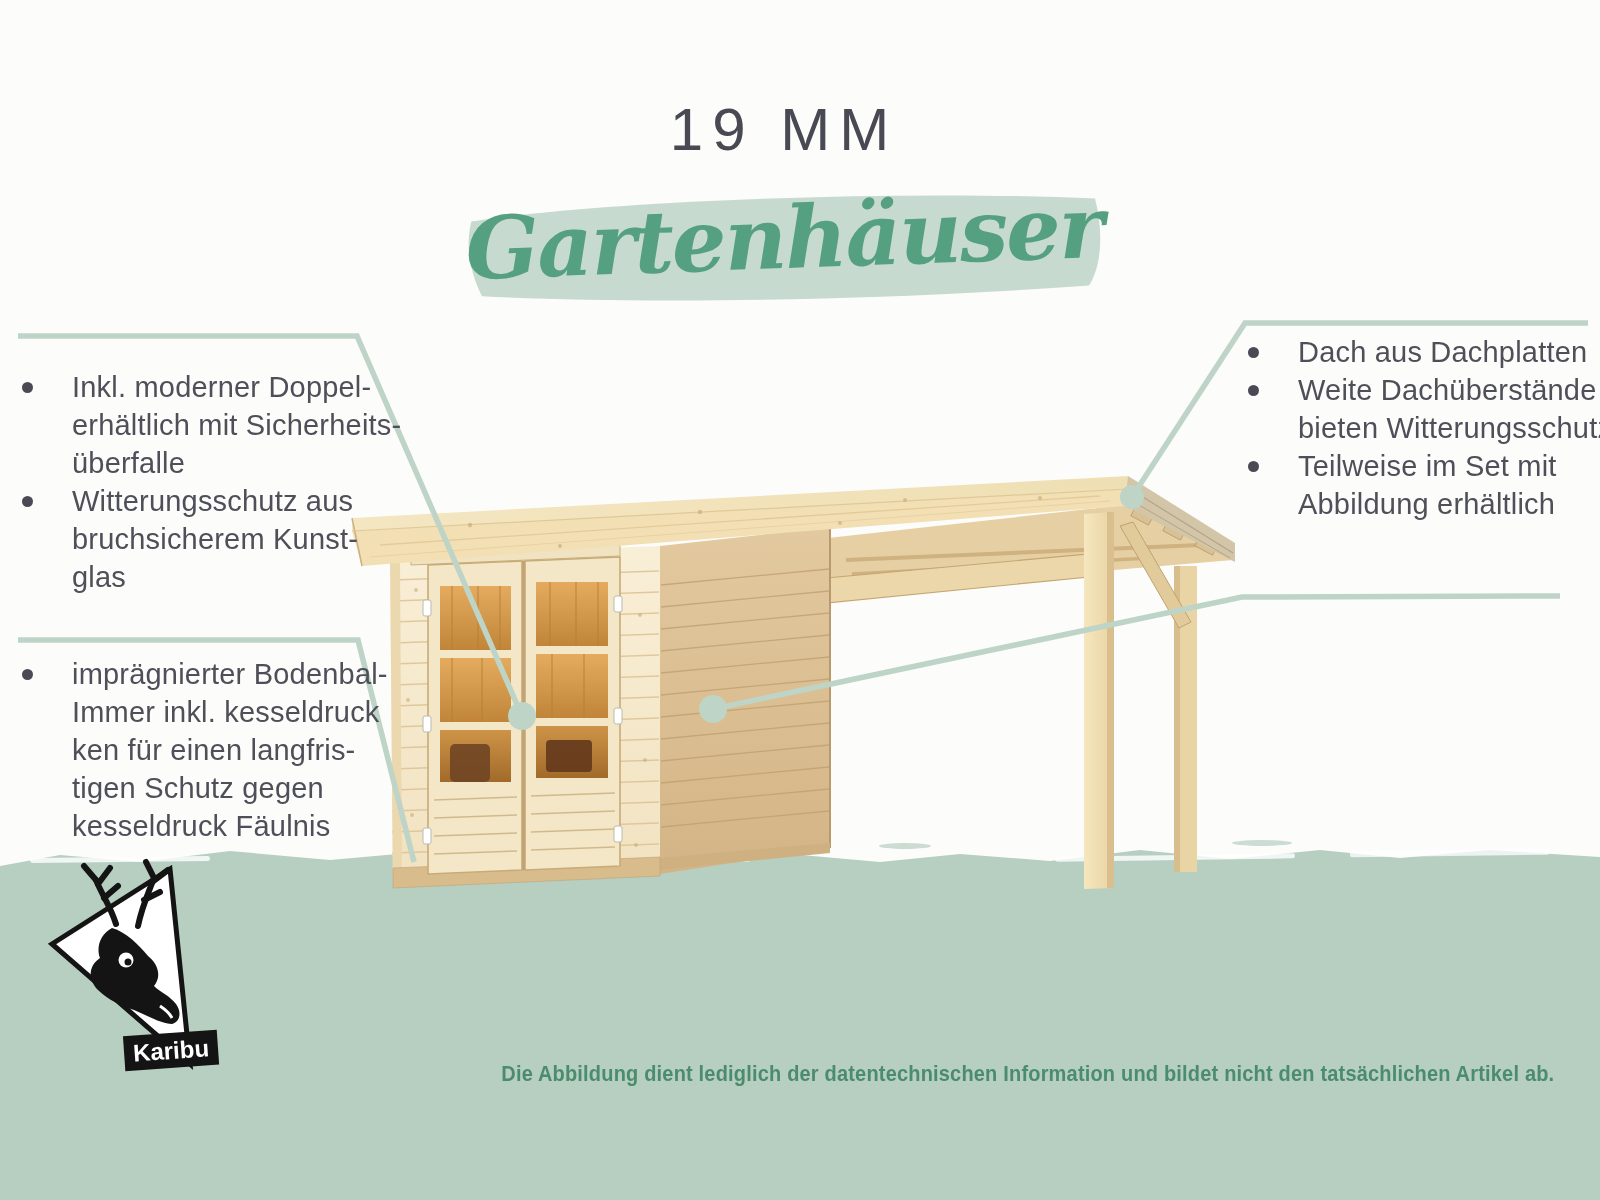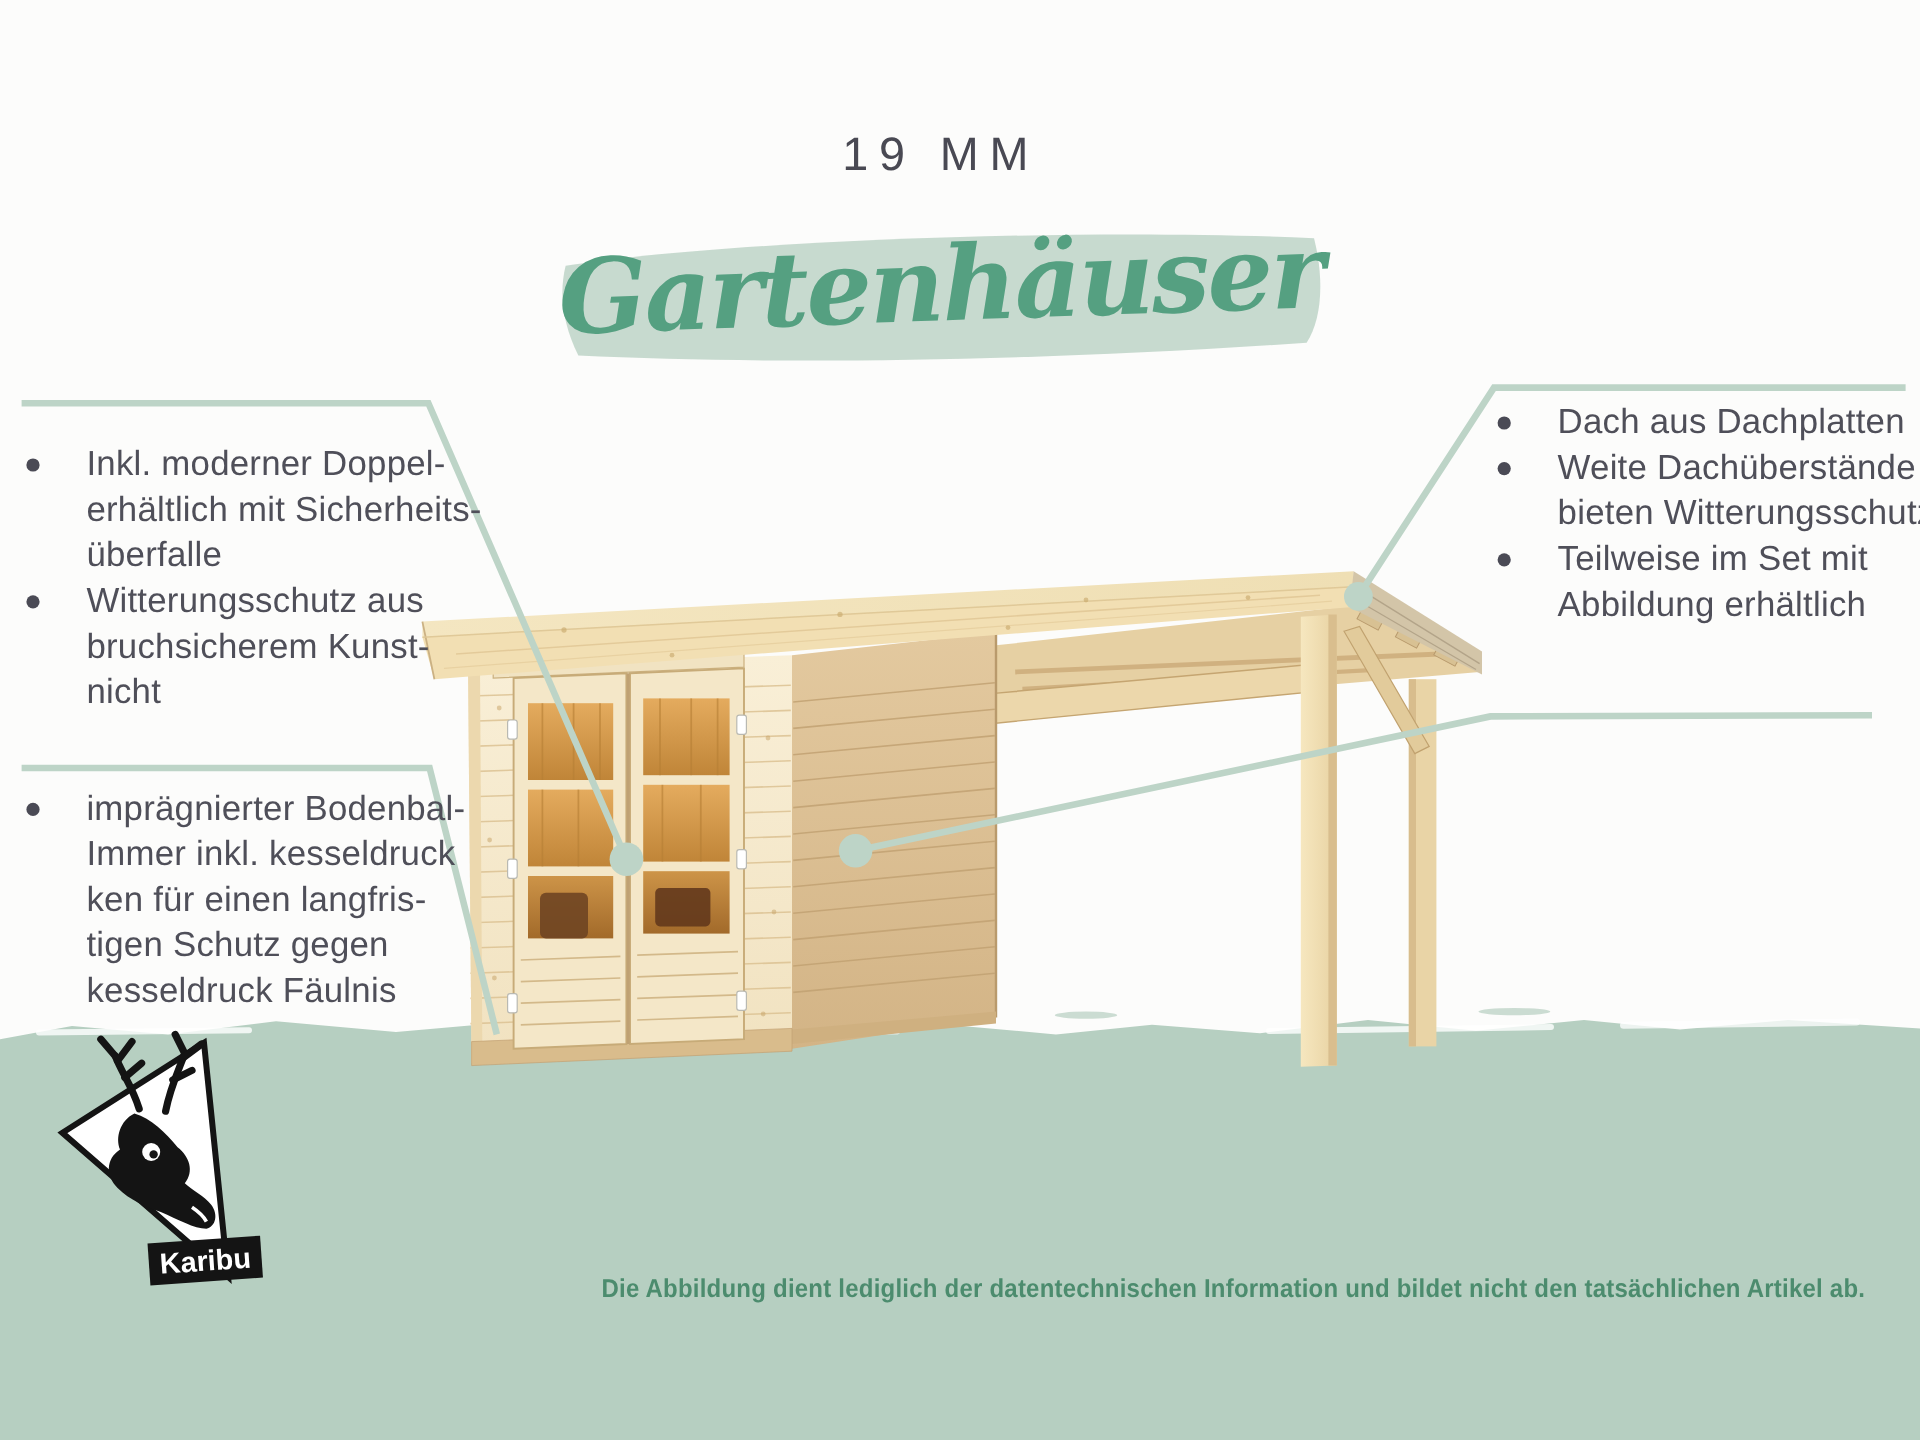--- a/index.html
+++ b/index.html
@@ -14,21 +14,21 @@
   html,body{margin:0;padding:0;background:#e8e8e8;}
   .canvas{
     position:relative;width:1600px;height:1200px;overflow:hidden;
     background:var(--bg);
     font-family:"Liberation Sans", sans-serif;
   }
   .scene{position:absolute;left:0;top:0;width:1600px;height:1200px;}
   
   .title{
     position:absolute;left:534px;top:100px;width:500px;height:60px;
-    text-align:center;font-size:39px;letter-spacing:9px;color:var(--title);
+    text-align:center;font-size:60px;letter-spacing:9px;color:var(--title);
     font-weight:400;line-height:60px;
   }
   .subtitle{
     position:absolute;left:434px;top:176px;width:700px;height:130px;
     text-align:center;font-family:"DejaVu Serif", serif;font-style:italic;font-weight:bold;
     font-size:86px;line-height:124px;color:var(--script);
     transform:rotate(-2deg);letter-spacing:-2px;
   }
   
   .callout{position:absolute;color:var(--ink);font-size:29px;line-height:38px;letter-spacing:.2px;}
@@ -294,21 +294,21 @@
         <div>Inkl. moderner Doppel-</div>
         <div>erhältlich mit Sicherheits-</div>
         <div>überfalle</div>
       </div>
     </div>
     <div class="co-item">
       <span class="bullet"></span>
       <div class="lines">
         <div>Witterungsschutz aus</div>
         <div>bruchsicherem Kunst-</div>
-        <div>nicht</div>
+        <div>glas</div>
       </div>
     </div>
   </div>
 
   <div class="callout left-bottom">
     <div class="co-item">
       <span class="bullet"></span>
       <div class="lines">
         <div>imprägnierter Bodenbal-</div>
         <div>Immer inkl. kesseldruck</div>

